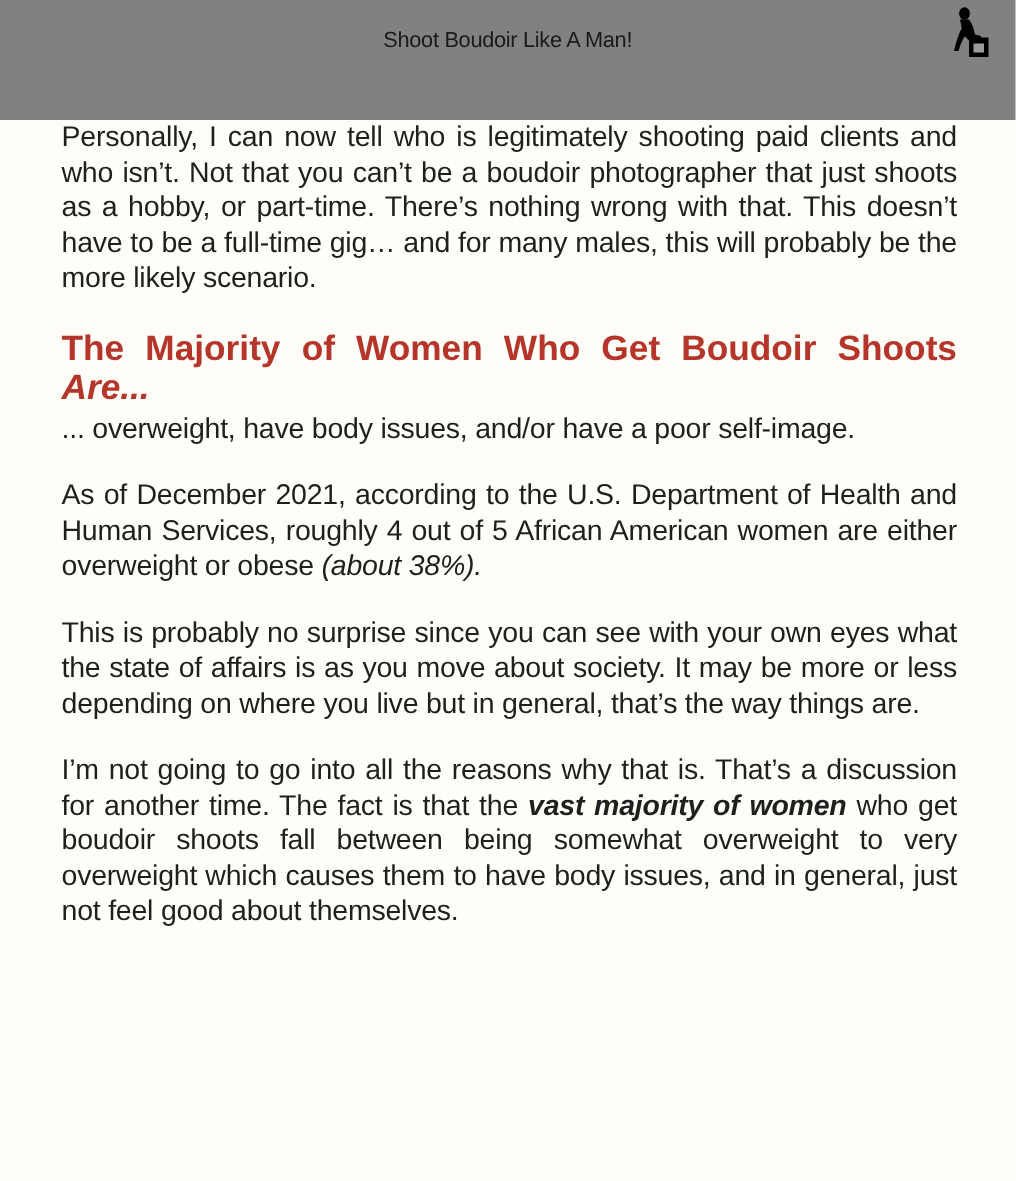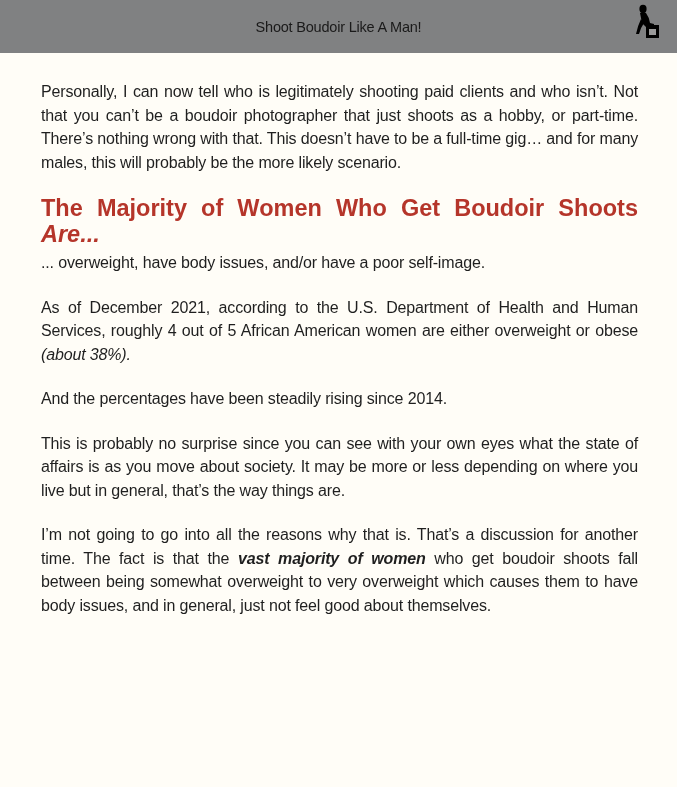--- a/index.html
+++ b/index.html
@@ -11,21 +11,21 @@
     height: 787px;
     background: #fffdf7;
     overflow: hidden;
     font-family: "Liberation Sans", sans-serif;
     color: #1f1f1f;
   }
   .topbar {
     position: absolute;
     left: 0; top: 0;
     width: 677px;
-    height: 53px;
+    height: 80px;
     background: #808182;
   }
   .topbar-title {
     position: absolute;
     left: 0; right: 0;
     top: 19px;
     text-align: center;
     font-size: 14.5px;
     color: #1a1a1a;
     letter-spacing: -0.2px;
@@ -38,21 +38,21 @@
     height: 38px;
   }
   .content {
     position: absolute;
     left: 41px;
     top: 80px;
     width: 597px;
   }
   p {
     margin: 0 0 21px 0;
-    font-size: 16px;
+    font-size: 19px;
     line-height: 23.5px;
     text-align: justify;
     letter-spacing: -0.15px;
   }
   h2 {
     margin: 16px 0 4px 0;
     font-size: 23.5px;
     line-height: 26px;
     color: #b5352a;
     font-weight: bold;
@@ -85,18 +85,17 @@
   <p>Personally, I can now tell who is legitimately shooting paid clients and who isn’t. Not that you can’t be a boudoir photographer that just shoots as a hobby, or part-time. There’s nothing wrong with that. This doesn’t have to be a full-time gig… and for many males, this will probably be the more likely scenario.</p>
 
   <h2><span>The Majority of Women Who Get Boudoir Shoots </span><span class="ital">Are...</span></h2>
 
   <p>... overweight, have body issues, and/or have a poor self-image.</p>
 
   <p><span>As of December 2021, according to the U.S. Department of Health and Human Services, roughly 4 out of 5 African American women are either overweight or obese </span><span class="ital">(about 38%).</span></p>
 
 
 
-  <p>And the percentages have been steadily rising since 2014.</p>
 
   <p>This is probably no surprise since you can see with your own eyes what the state of affairs is as you move about society. It may be more or less depending on where you live but in general, that’s the way things are.</p>
 
   <p><span>I’m not going to go into all the reasons why that is. That’s a discussion for another time. The fact is that the </span><span class="bold-ital">vast majority of women</span><span> who get boudoir shoots fall between being somewhat overweight to very overweight which causes them to have body issues, and in general, just not feel good about themselves.</span></p>
 </div>
 
 </body></html>

